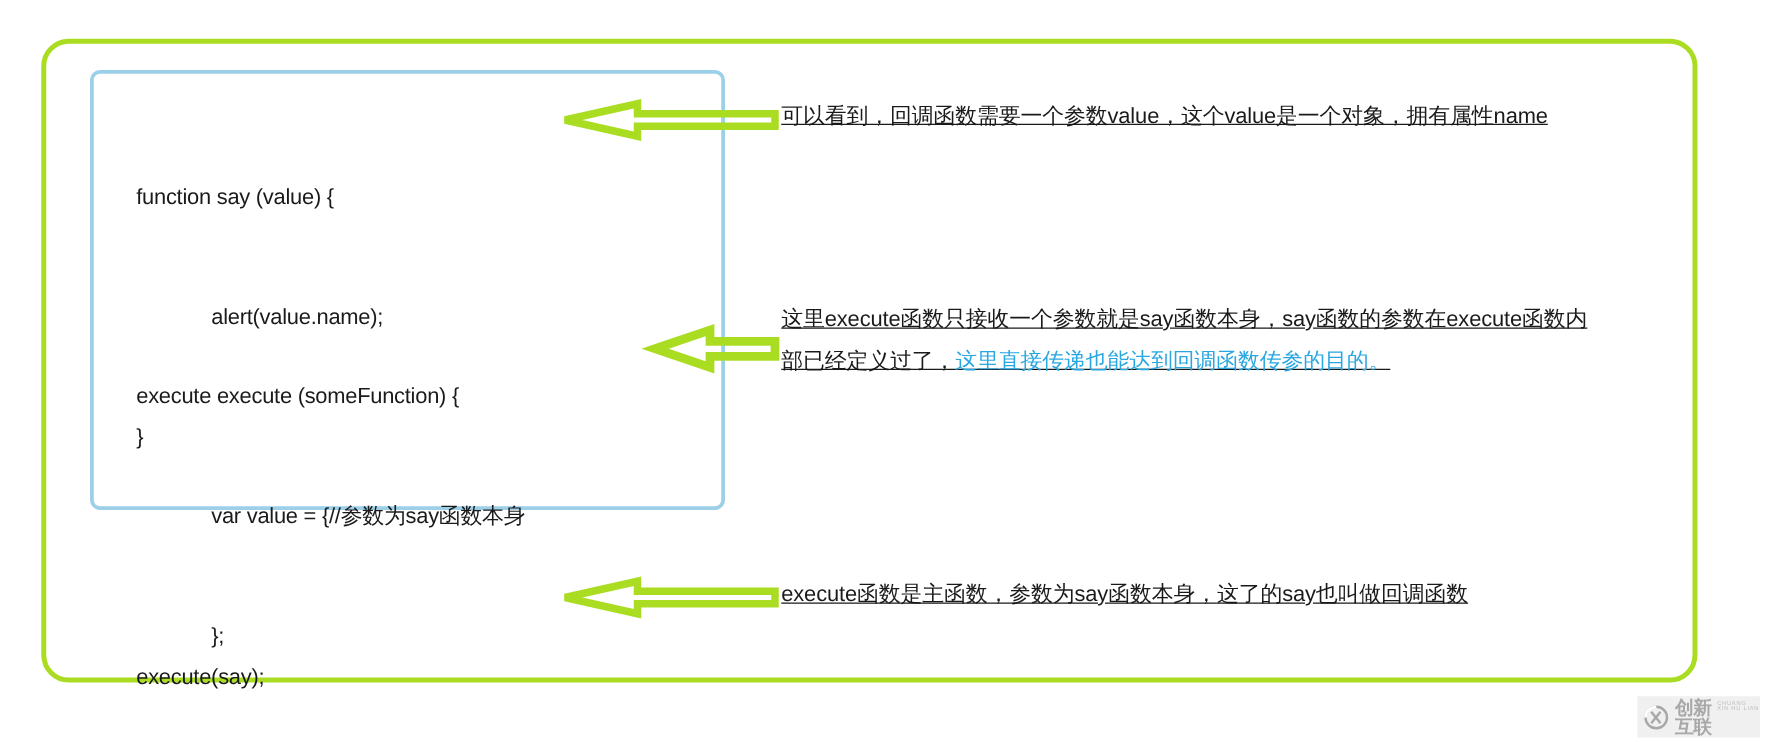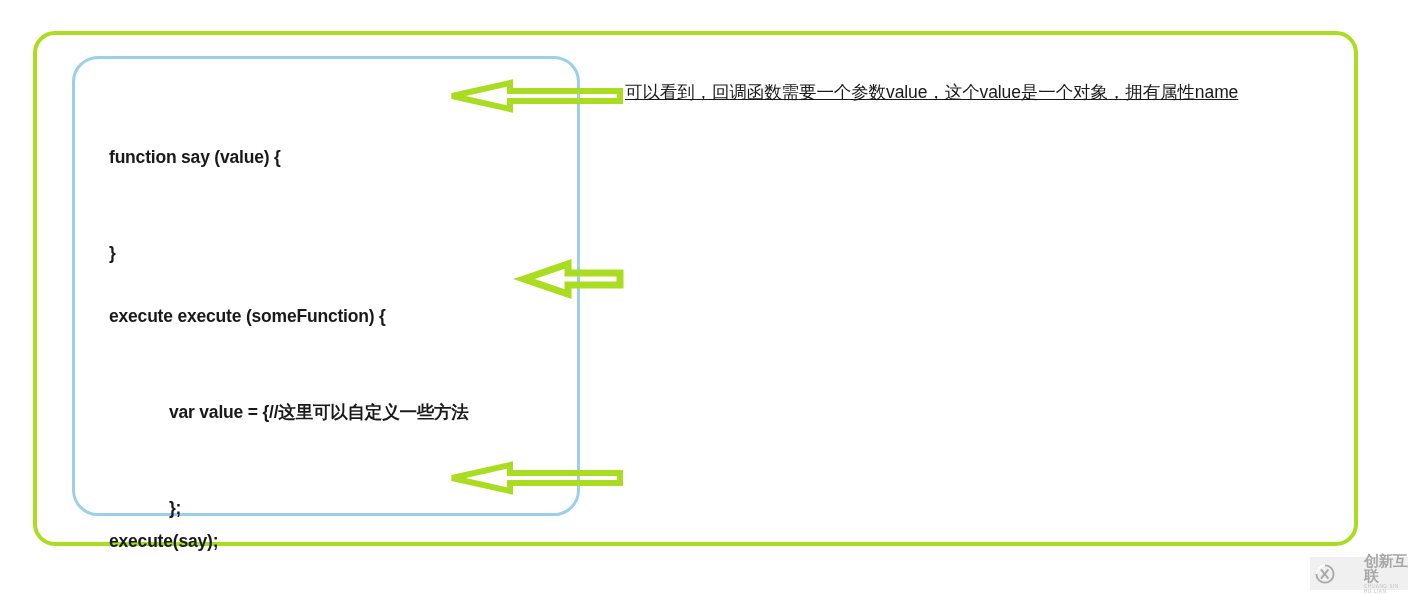--- a/index.html
+++ b/index.html
@@ -35,26 +35,25 @@
     box-sizing: border-box;
     background: transparent;
   }
 
   
   .code-panel {
     position: absolute;
     left: 72px;
     top: 56px;
     width: 508px;
-    height: 460px;
+    height: 352px;
     border: 3px solid #9BD0E8;
-    border-radius: 26px;
+    border-radius: 8px;
     box-sizing: border-box;
     background: transparent;
-    font-weight: bold;
   }
 
   .code-block {
     position: absolute;
     left: 0;
     width: 100%;
     box-sizing: border-box;
     padding-left: 34px;
     color: #1a1a1a;
     font-family: "Liberation Sans", "DejaVu Sans", sans-serif;
@@ -111,24 +110,23 @@
     background: #F0F0F0;
     display: flex;
     align-items: center;
     gap: 5px;
     padding-left: 5px;
     box-sizing: border-box;
   }
   .wm-logo { flex: 0 0 auto; line-height: 0; }
   .wm-text-wrap {
     display: flex;
-    flex-direction: column;
+    flex-direction: row;
     justify-content: center;
     line-height: 1;
-    margin-left: 24px;
   }
   .wm-cn {
     font-family: "Liberation Sans", "DejaVu Sans", sans-serif;
     font-size: 15px;
     font-weight: bold;
     color: #A8A8A8;
     letter-spacing: -0.5px;
   }
   .wm-en {
     font-family: "Liberation Sans", "DejaVu Sans", sans-serif;
@@ -142,26 +140,27 @@
 <body>
 
 <div id="stage">
 
   <div class="outer-frame"></div>
 
   <div class="code-panel">
 
     <div class="code-block" id="code-group-1">
       <span class="code-line ind-0">function say (value) {</span>
+      <span class="code-line ind-1">alert(value.name);</span>
       <span class="code-line ind-0">}</span>
     </div>
 
     <div class="code-block" id="code-group-2">
       <span class="code-line ind-0">execute execute (someFunction) {</span>
-      <span class="code-line ind-1">var value = {//这里可以自定义一些方法</span>
+      <span class="code-line ind-1">var value = {//参数为say函数本身</span>
       <span class="code-line ind-1">};</span>
       
       
     </div>
 
     <div class="code-block" id="code-group-3">
       <span class="code-line ind-0">execute(say);</span>
     </div>
 
   </div>
@@ -181,21 +180,27 @@
   <div class="arrow" id="arrow-3">
     <svg width="168" height="32" viewBox="0 0 168 32">
       <path d="M 0 16 L 58 3 L 58 11 L 168 11 L 168 21 L 58 21 L 58 29 Z" fill="none" stroke="#AADD22" stroke-width="6" stroke-linejoin="miter"></path>
     </svg>
   </div>
 
   <div class="annotation" id="annotation-1">
     <span>可以看到，回调函数需要一个参数value，这个value是一个对象，拥有属性name</span>
   </div>
 
-
+  <div class="annotation" id="annotation-2">
+    <span>这里execute函数只接收一个参数就是say函数本身，say函数的参数在execute函数内部已经定义过了，</span><span class="hl-blue">这里直接传递也能达到回调函数传参的目的。</span>
+  </div>
+
+  <div class="annotation" id="annotation-3">
+    <span>execute函数是主函数，参数为say函数本身，这了的say也叫做回调函数</span>
+  </div>
 
   <div class="watermark">
     <span class="wm-logo">
       <svg width="20" height="20" viewBox="0 0 20 20">
         <circle cx="10" cy="10" r="8.6" fill="none" stroke="#A8A8A8" stroke-width="1.9"></circle>
         <path d="M 6 5.4 L 13.4 14.6" stroke="#A8A8A8" stroke-width="1.9" fill="none"></path>
         <path d="M 13.4 5.4 L 6 14.6" stroke="#A8A8A8" stroke-width="1.9" fill="none"></path>
         <path d="M 1.4 10 A 8.6 8.6 0 0 1 10 1.4" stroke="#FFFFFF" stroke-width="2.2" fill="none"></path>
       </svg>
     </span>

